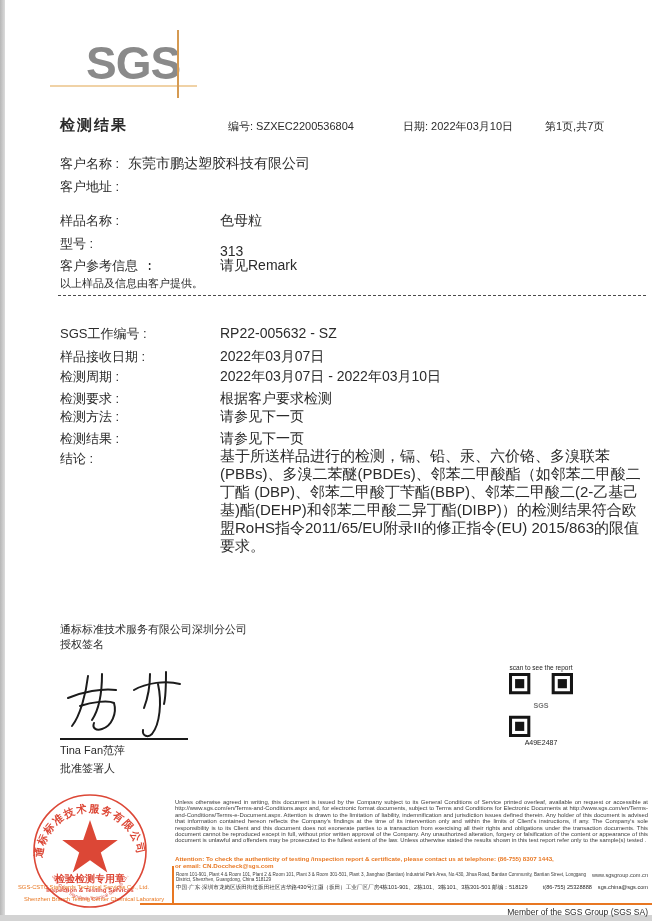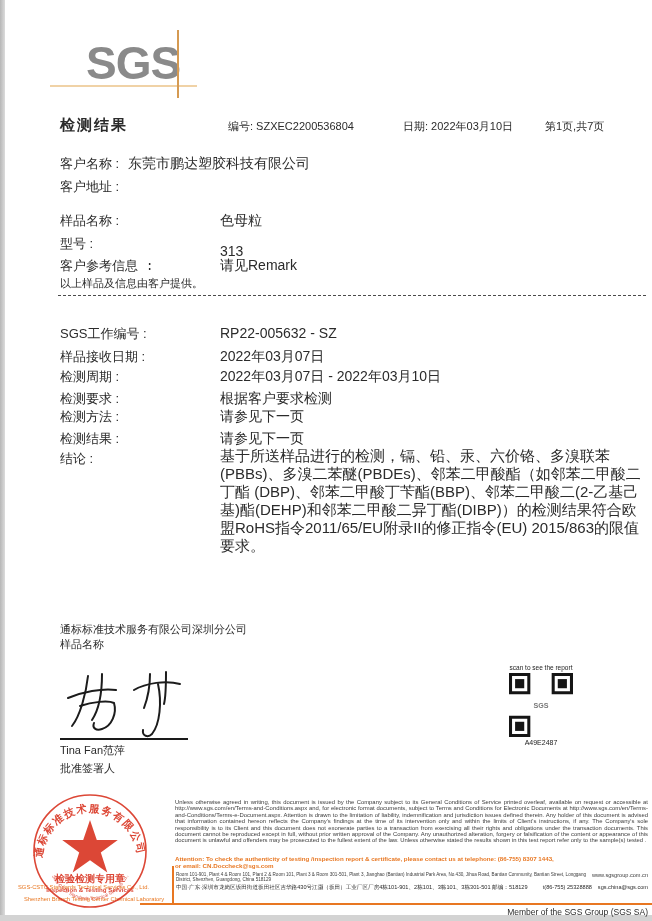--- a/index.html
+++ b/index.html
@@ -85,21 +85,21 @@
   <div class="abs lbl" style="top:390px;">检测要求 :</div>
   <div class="abs val" style="left:220px;top:390px;">根据客户要求检测</div>
   <div class="abs lbl" style="top:408px;">检测方法 :</div>
   <div class="abs val" style="left:220px;top:408px;">请参见下一页</div>
   <div class="abs lbl" style="top:430px;">检测结果 :</div>
   <div class="abs val" style="left:220px;top:430px;">请参见下一页</div>
   <div class="abs lbl" style="top:450px;">结论 :</div>
   <div class="abs conclusion">基于所送样品进行的检测，镉、铅、汞、六价铬、多溴联苯(PBBs)、多溴二苯醚(PBDEs)、邻苯二甲酸酯（如邻苯二甲酸二丁酯 (DBP)、邻苯二甲酸丁苄酯(BBP)、邻苯二甲酸二(2-乙基己基)酯(DEHP)和邻苯二甲酸二异丁酯(DIBP)）的检测结果符合欧盟RoHS指令2011/65/EU附录II的修正指令(EU) 2015/863的限值要求。</div>
 
   <div class="abs sig-co">通标标准技术服务有限公司深圳分公司</div>
-  <div class="abs sig-auth">样品名称</div>
+  <div class="abs sig-auth">授权签名</div>
   <svg class="abs" style="left:62px;top:668px;" width="140" height="72" viewBox="0 0 140 72">
     <g fill="none" stroke="#1c1c1c" stroke-width="2" stroke-linecap="round">
       <path d="M6,30 C20,24 40,20 54,22"></path>
       <path d="M26,8 C24,26 18,48 10,58"></path>
       <path d="M40,6 C40,22 38,40 30,52"></path>
       <path d="M18,38 C30,34 46,32 52,35 C55,45 50,58 40,61 C34,63 30,60 32,55"></path>
       <path d="M72,22 C84,15 104,12 118,16"></path>
       <path d="M88,6 C88,18 85,32 82,40"></path>
       <path d="M104,4 C104,16 104,28 102,36"></path>
       <path d="M96,16 C100,34 98,56 90,66 C86,70 80,68 81,62"></path>

